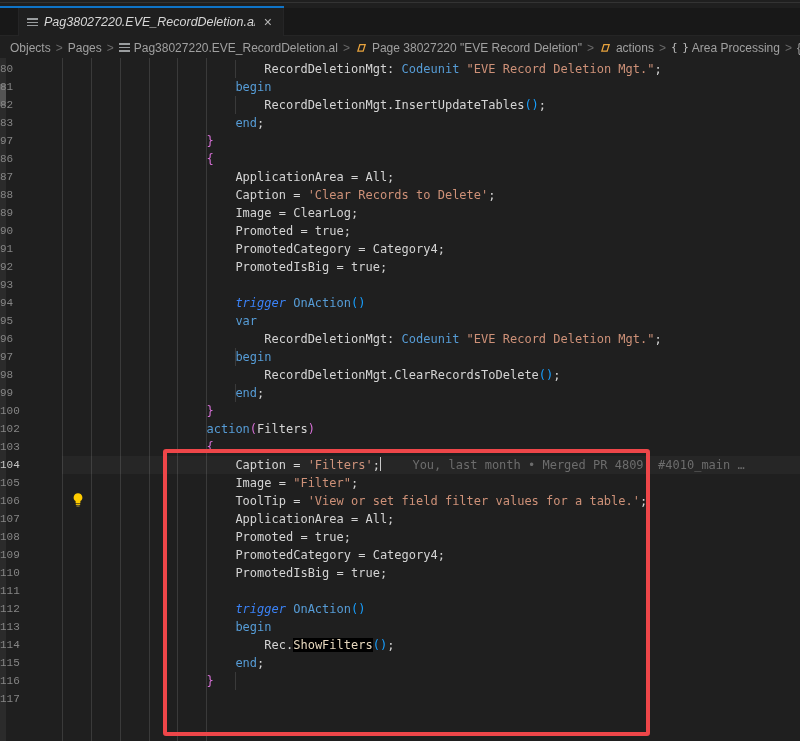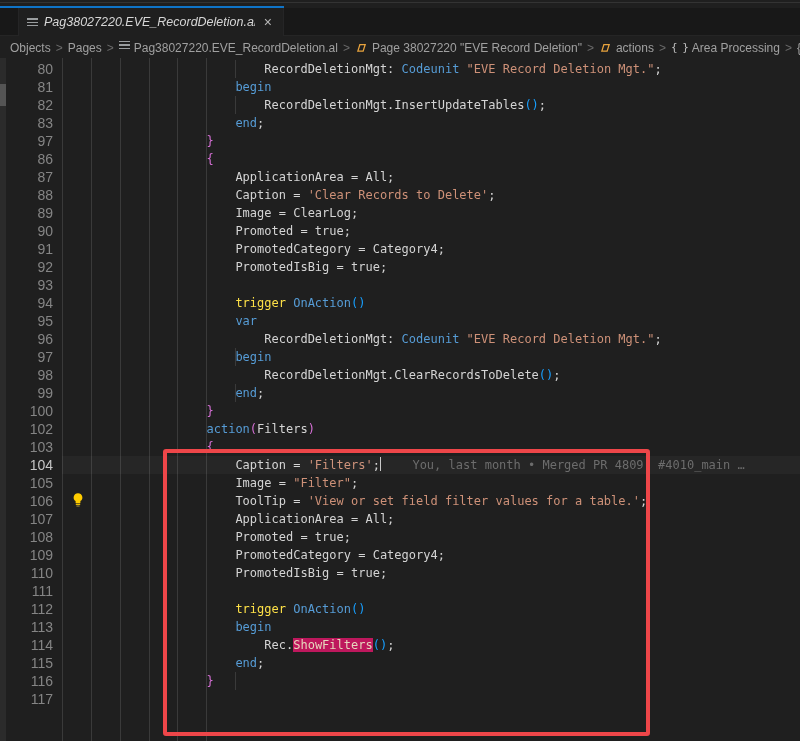--- a/index.html
+++ b/index.html
@@ -23,49 +23,49 @@
   .tab-label { font-style:italic; font-size:12.5px; color:#d6d6d6; white-space:nowrap; overflow:hidden; flex:1; }
   .tab-close { color:#b8b8b8; font-size:14px; line-height:14px; padding:1px 3px; border-radius:3px; }
   .file-icon { width:11px; height:9px; flex:0 0 auto;
     background:repeating-linear-gradient(#9a9d9f 0 1.5px, transparent 1.5px 3.5px); }
 
   .breadcrumbs {
     position:absolute; top:37px; left:0; width:800px; height:21px;
     display:flex; align-items:center; padding-left:10px;
     font-size:12px; color:#a0a0a0; white-space:nowrap; overflow:hidden;
   }
-  .crumb { display:flex; gap:4px; cursor:pointer; flex:0 0 auto; }
+  .crumb { display:flex; align-items:center; gap:4px; cursor:pointer; flex:0 0 auto; }
   .crumb-sep { color:#6a6a6a; margin:0 5px; font-size:12px; flex:0 0 auto; }
   .sym-icon { width:13px; height:13px; flex:0 0 auto; }
   .ns-icon { color:#bdbdbd; font-size:11px; letter-spacing:-1px; font-family:"DejaVu Sans Mono", monospace; }
 
   
   .editor { position:absolute; top:58px; left:0; width:800px; height:683px; background:#1f1f1f; }
   .left-strip { position:absolute; top:0; left:0; width:6px; height:683px; background:#2b2b2b; }
   .left-strip .thumb { position:absolute; top:26px; left:0; width:6px; height:22px; background:#545454; }
 
   .code-rows { position:absolute; top:2px; left:0; width:800px; }
   .row { display:flex; height:18px; position:relative; }
   .gutter {
-    width:62px; flex:0 0 62px; text-align:right; padding-right:9px;
-    font-family:Liberation Sans, sans-serif;
-    font-size:14px; line-height:18px; color:#858585; cursor:pointer;
+    width:62px; flex:0 0 62px; text-align:left; padding-right:9px;
+    font-family:Liberation Mono, monospace;
+    font-size:11px; line-height:18px; color:#858585; cursor:pointer;
   }
   .row.active .gutter { color:#c6c6c6; }
   .code {
     font-family:"DejaVu Sans Mono","Liberation Mono",monospace;
     font-size:12px; line-height:18px; white-space:pre; cursor:text; flex:1;
   }
   .tk-k { color:#569cd6; }
-  .tk-m { color:#fde047; }
+  .tk-m { color:#3b82f6;font-style:italic; }
   .tk-s { color:#ce9178; }
   .tk-d { color:#d4d4d4; }
   .tk-bp { color:#d670d6; }
   .tk-bb { color:#179fff; }
-  .tk-hl { color:#e6d7bd; background:#be185d; }
+  .tk-hl { color:#e6d7bd; background:#000000; }
 
   .caret { display:inline-block; width:1.5px; height:14px; background:#c8c8c8; vertical-align:-2px; }
   .blame { color:#686868; margin-left:31px; font-size:12px; }
   .current-line-bg { position:absolute; left:62px; top:0; right:0; height:18px; background:rgba(255,255,255,0.03); }
 
   .indent-guide { position:absolute; top:0; width:1px; height:683px; background:#3a3a3a; pointer-events:none; }
   .indent-guide-short { position:absolute; width:1px; height:18px; background:#3a3a3a; pointer-events:none; }
 
   .lightbulb { position:absolute; top:434px; left:70px; width:16px; height:16px; cursor:pointer; }
 

